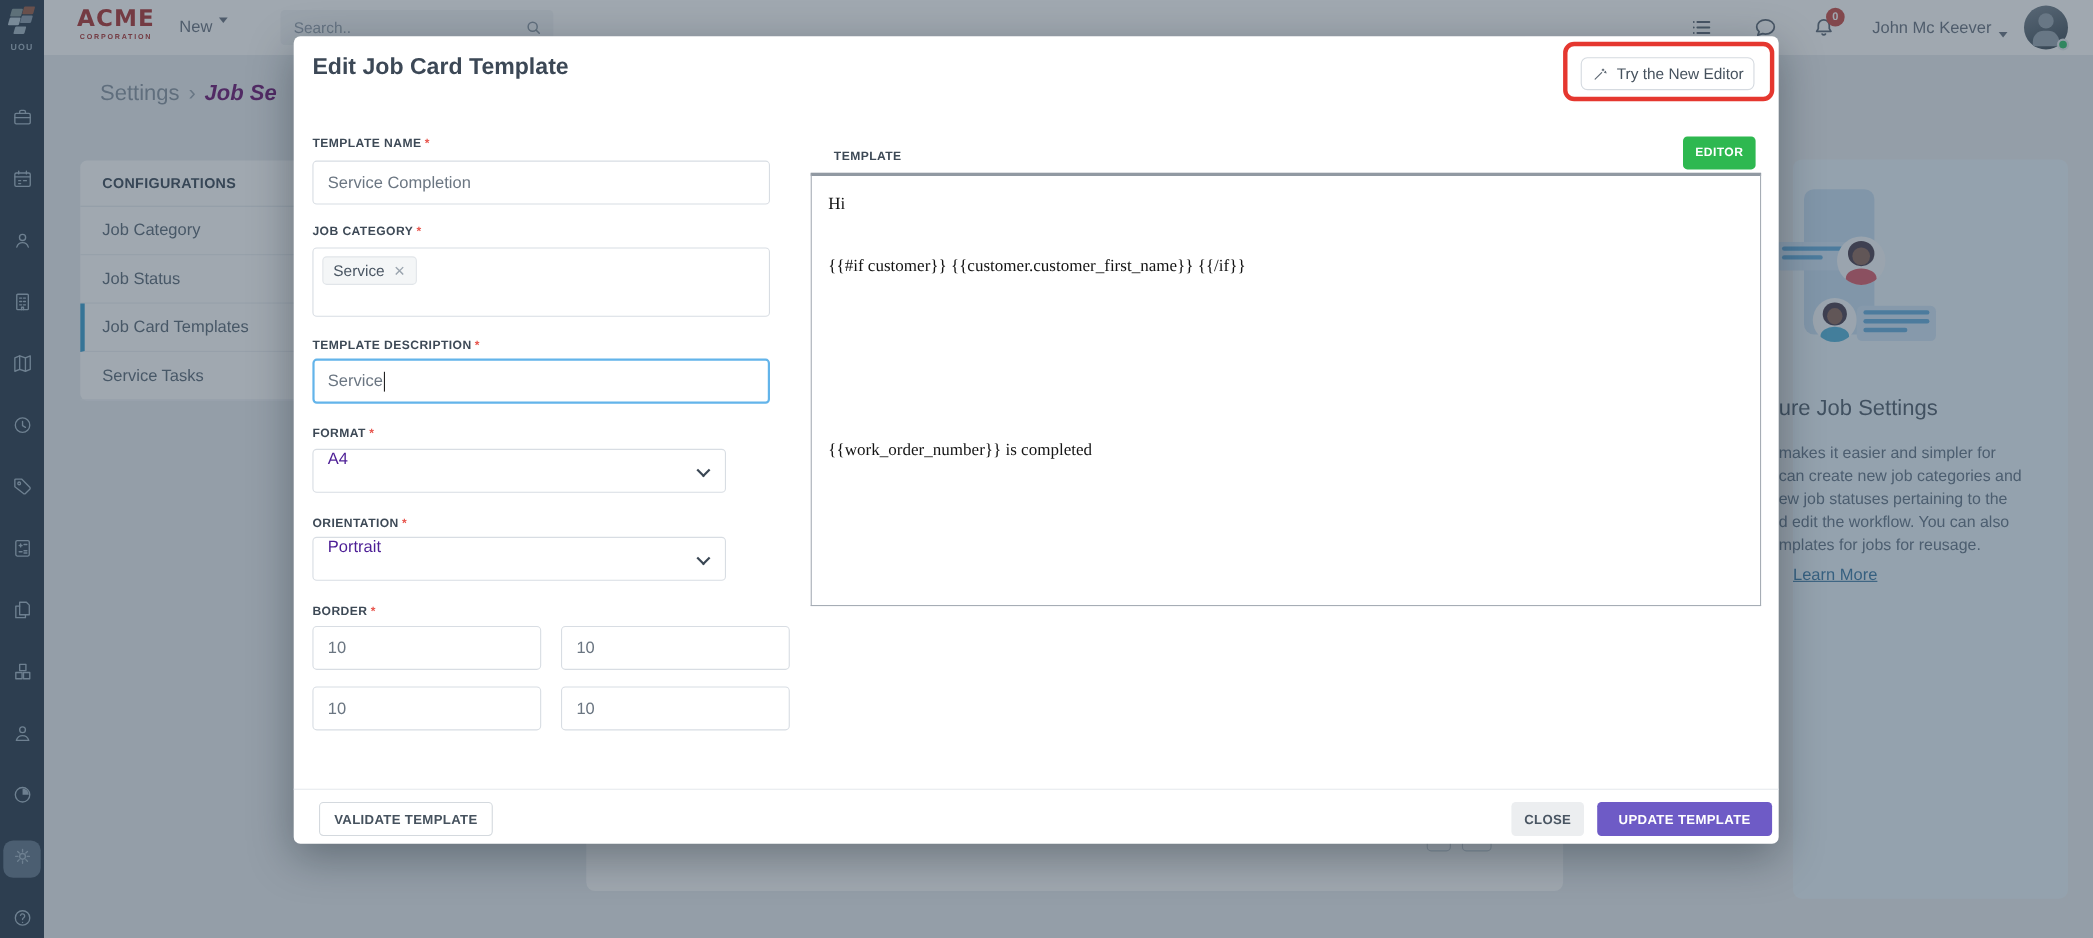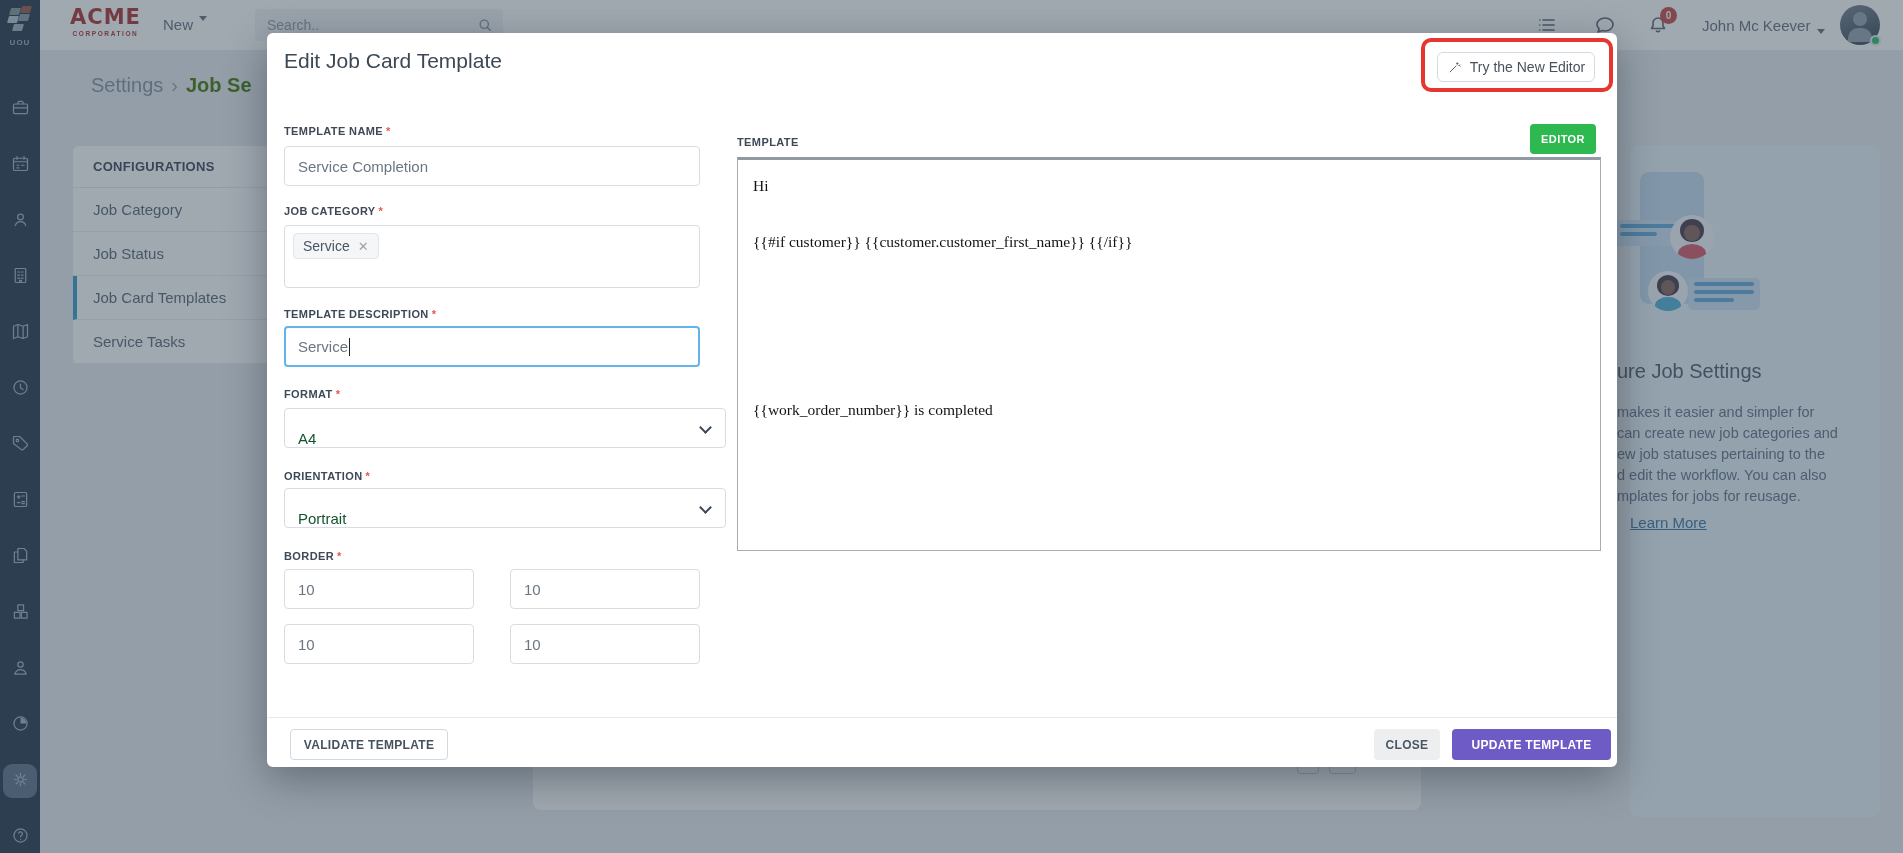--- a/index.html
+++ b/index.html
@@ -39,21 +39,21 @@
   .user-name { position:absolute; left:1662px; top:17px; font-size:15px; color:#6c7683; display:flex; align-items:flex-end; gap:7px; cursor:pointer; }
   .avatar { position:absolute; left:1800px; top:5px; width:40px; height:40px; border-radius:50%; background:linear-gradient(160deg,#7d8a95,#3c4a56); overflow:visible; cursor:pointer; }
   .avatar .head { position:absolute; left:13px; top:7px; width:14px; height:14px; border-radius:50%; background:#9aa7b1; }
   .avatar .body { position:absolute; left:8px; top:23px; width:24px; height:14px; border-radius:10px 10px 0 0; background:#9aa7b1; }
   .avatar .mask { position:absolute; inset:0; border-radius:50%; overflow:hidden; }
   .status-dot { position:absolute; right:-1px; bottom:-1px; width:11px; height:11px; border-radius:50%; background:#35c26e; border:2px solid #e7ebee; }
 
   
   .breadcrumb { position:absolute; left:91px; top:74px; font-size:20px; color:#8a96a2; z-index:1; }
   .breadcrumb .sep { margin:0 8px; color:#9aa5b0; }
-  .breadcrumb .current { font-weight:bold; color:#4d7c0f; }
+  .breadcrumb .current { font-weight:bold; color:#701a75;font-style:italic; }
   .config-card { position:absolute; left:73px; top:146px; width:437px; background:#ffffff; border-radius:6px; z-index:1; }
   .config-header { padding:13px 20px; font-size:13px; font-weight:bold; letter-spacing:.3px; color:#414e5c; border-bottom:1px solid #e8ecef; }
   .config-row { height:44px; display:flex; align-items:center; padding-left:20px; font-size:15px; color:#5f6d7b; border-bottom:1px solid #eef1f4; cursor:pointer; }
   .config-row.active { border-left:4px solid #3fa0d0; padding-left:16px; }
   .content-card { position:absolute; left:533px; top:90px; width:888px; height:720px; background:#ffffff; border-radius:8px; z-index:1; }
   .mini-box { position:absolute; top:756px; height:18px; background:#fff; border:1px solid #ccd3da; border-radius:4px; z-index:1; }
   .mb1 { left:1297px; width:22px; } .mb2 { left:1329px; width:27px; }
 
   .right-card { position:absolute; left:1630px; top:145px; width:250px; height:672px; background:#eaf4fb; border-radius:8px; z-index:1; }
   .phone { position:absolute; left:10px; top:27px; width:64px; height:132px; background:#c7dff3; border-radius:9px; }
@@ -68,41 +68,41 @@
   .ill-av .torso { position:absolute; left:18%; bottom:-8%; width:64%; height:42%; border-radius:50% 50% 0 0; }
   .av1 { left:30px; top:43px; width:44px; height:44px; } .av1 .torso { background:#d95f6d; }
   .av2 { left:8px;  top:99px; width:40px; height:40px; } .av2 .torso { background:#56b3d9; }
   .right-heading { position:absolute; left:1617px; top:360px; font-size:20px; color:#52616f; white-space:nowrap; z-index:1; }
   .right-body { position:absolute; left:1617px; top:402px; font-size:14.5px; line-height:21px; color:#66788a; white-space:nowrap; z-index:1; }
   .right-link { position:absolute; left:1630px; top:514px; font-size:15px; color:#3f7ca8; text-decoration:underline; z-index:1; cursor:pointer; }
 
   
   .overlay { position:absolute; inset:0; background:rgba(44,62,80,0.45); z-index:5; }
   .modal { position:absolute; left:267px; top:33px; width:1350px; height:734px; background:#ffffff; border-radius:6px; z-index:10; box-shadow:0 12px 40px rgba(10,20,30,.35); }
-  .modal-title { position:absolute; left:17px; top:16px; font-size:21px; font-weight:normal; color:#3c4856; }
+  .modal-title { position:absolute; left:17px; top:16px; font-size:21px; font-weight:bold; color:#3c4856; }
   .annotation-red { position:absolute; left:1154px; top:5px; width:192px; height:54px; border:4px solid #e5372f; border-radius:10px; pointer-events:none; }
   .try-btn { position:absolute; left:1170px; top:19px; width:158px; height:30px; background:#fff; border:1px solid #d5dae0; border-radius:6px; display:flex; align-items:center; justify-content:center; gap:8px; font-size:14px; color:#46525e; cursor:pointer; }
   .try-btn svg { width:15px; height:15px; stroke:#5a6570; fill:none; stroke-width:1.6; stroke-linecap:round; }
 
   .fld-label { position:absolute; left:17px; font-size:11px; font-weight:bold; letter-spacing:.4px; color:#3d4956; }
   .req { color:#e8554d; margin-left:3px; }
   .txt-input { position:absolute; left:17px; width:416px; height:40px; border:1px solid #d8dde3; border-radius:4px; padding:0 13px; font-size:15px; color:#6b7682; font-family:"Liberation Sans", sans-serif; background:#fff; outline:none; }
   .multi-select { position:absolute; left:17px; top:192px; width:416px; height:63px; border:1px solid #d8dde3; border-radius:4px; padding:7px 8px; }
   .chip { display:inline-flex; align-items:center; gap:8px; background:#f4f6f7; border:1px solid #e1e5e9; border-radius:4px; padding:4px 9px; font-size:14px; color:#4a5663; }
   .chip .x { color:#9aa4ae; font-size:13px; cursor:pointer; }
   .desc-box { position:absolute; left:17px; top:293px; width:416px; height:41px; border:2px solid #63b4ea; border-radius:4px; display:flex; align-items:center; padding:0 12px; font-size:15px; color:#6b7682; }
   .text-caret { display:inline-block; width:1px; height:18px; background:#222; margin-left:1px; }
-  .select-box { position:absolute; left:17px; width:442px; height:40px; border:1px solid #d8dde3; border-radius:4px; display:flex; align-items:flex-end; padding:0 13px; font-size:15px; color:#14532d; cursor:pointer; }
+  .select-box { position:absolute; left:17px; width:376px; height:40px; border:1px solid #d8dde3; border-radius:4px; display:flex; align-items:flex-start; padding:0 13px; font-size:15px; color:#4c1d95; cursor:pointer; }
   .chev { position:absolute; right:15px; top:14px; width:9px; height:9px; border-right:2px solid #3a4754; border-bottom:2px solid #3a4754; transform:rotate(45deg); }
   .sel-format { top:375px; } .sel-orient { top:455px; }
-  .border-input { position:absolute; width:190px; height:40px; border:1px solid #d8dde3; border-radius:4px; padding:0 13px; font-size:15px; color:#6b7682; font-family:"Liberation Sans", sans-serif; outline:none; }
+  .border-input { position:absolute; width:208px; height:40px; border:1px solid #d8dde3; border-radius:4px; padding:0 13px; font-size:15px; color:#6b7682; font-family:"Liberation Sans", sans-serif; outline:none; }
   .bi-tl { left:17px; top:536px; } .bi-tr { left:243px; top:536px; }
   .bi-bl { left:17px; top:591px; } .bi-br { left:243px; top:591px; }
 
-  .tpl-label { position:absolute; left:470px; top:103px; font-size:11px; font-weight:bold; letter-spacing:.4px; color:#3d4956; }
+  .tpl-label { position:absolute; left:491px; top:103px; font-size:11px; font-weight:bold; letter-spacing:.4px; color:#3d4956; }
   .editor-badge { position:absolute; left:1263px; top:91px; width:66px; height:30px; background:#2eb850; color:#fff; font-size:11px; font-weight:bold; letter-spacing:.4px; border-radius:4px; display:flex; align-items:center; justify-content:center; }
   .tpl-box { position:absolute; left:470px; top:124px; width:864px; height:394px; border:1px solid #a6adb5; border-top:3px solid #9199a2; background:#fff; }
   .tpl-content { position:absolute; inset:0; padding:12px 15px; font-family:"Liberation Serif","DejaVu Serif",serif; font-size:15.5px; line-height:28px; color:#141414; white-space:pre-wrap; overflow:hidden; }
 
   .modal-footer { position:absolute; left:0; top:684px; width:1350px; height:50px; border-top:1px solid #e7eaee; }
   .btn { position:absolute; top:11px; height:31px; border-radius:4px; font-size:12px; font-weight:bold; letter-spacing:.3px; display:flex; align-items:center; justify-content:center; cursor:pointer; font-family:"Liberation Sans", sans-serif; }
   .btn-validate { left:23px; width:158px; background:#fff; border:1px solid #d4d9de; color:#46525e; }
   .btn-close { left:1107px; width:66px; background:#eceef0; border:none; color:#4a5663; }
   .btn-update { left:1185px; width:159px; background:#6e5bc6; border:none; color:#ffffff; }
 </style>

